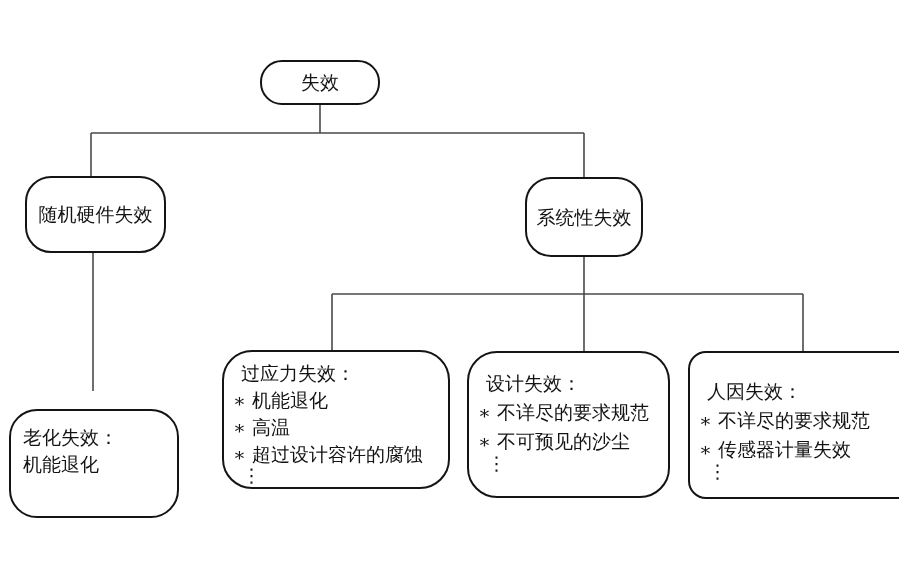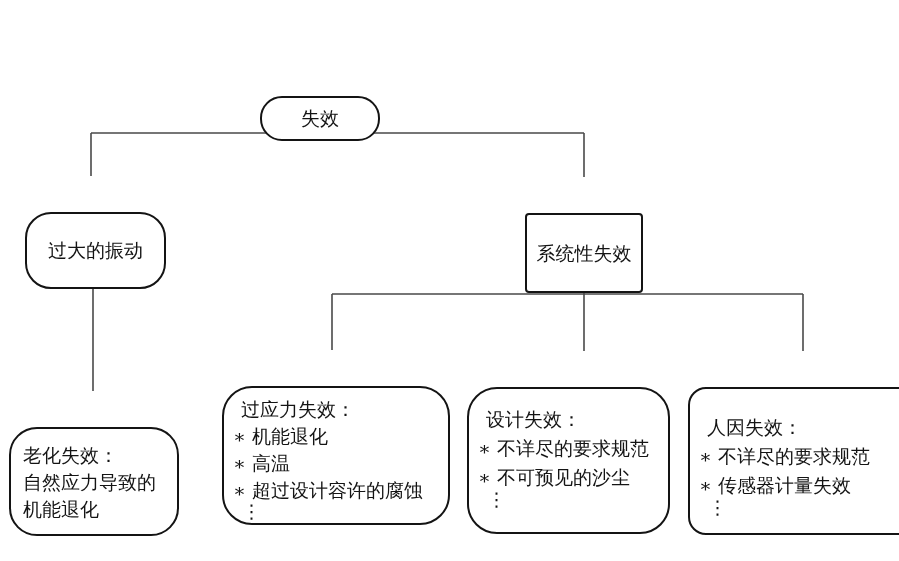--- a/index.html
+++ b/index.html
@@ -21,45 +21,44 @@
     left: 0;
     top: 0;
   }
   .node {
     position: absolute;
     box-sizing: border-box;
     background: #ffffff;
     border: 2.5px solid #141414;
     font-size: 19px;
     line-height: 1;
-    margin-top: 36px;
   }
   .node.center {
     display: flex;
     align-items: center;
     justify-content: center;
     text-align: center;
   }
   .node-root {
     left: 260px; top: 60px;
     width: 120px; height: 45px;
     border-radius: 22px;
   }
   .node-random-hw {
     left: 25px; top: 176px;
     width: 141px; height: 77px;
     border-radius: 26px;
   }
   .node-systematic {
     left: 525px; top: 177px;
     width: 118px; height: 80px;
-    border-radius: 4px;
+    border-radius: 26px;
   }
   .node-aging {
-    left: 9px; top: 391px;
+    left: 9px; top: 409px;
     width: 170px; height: 109px;
     border-radius: 28px;
     padding: 13px 6px 0 12px;
     line-height: 27px;
   }
   .node-overstress {
     left: 222px; top: 350px;
     width: 228px; height: 139px;
     border-radius: 30px;
     padding-top: 8px;
@@ -113,30 +112,29 @@
              M93 252 V391
              M584 257 V351
              M332 294 H803 M332 294 V350 M803 294 V351" fill="none" stroke="#4a4a4a" stroke-width="1.6"></path>
   </svg>
 
   <div class="node center node-root">
     <span>失效</span>
   </div>
 
   <div class="node center node-random-hw">
-    <span>过大的振动</span>
+    <span>随机硬件失效</span>
   </div>
 
   <div class="node center node-systematic">
     <span>系统性失效</span>
   </div>
 
   <div class="node node-aging">
     <div>老化失效：</div>
-    <div>自然应力导致的</div>
     <div>机能退化</div>
   </div>
 
   <div class="node node-overstress">
     <div class="box-title">过应力失效：</div>
     <div class="li"><span class="bullet">∗</span><span>机能退化</span></div>
     <div class="li"><span class="bullet">∗</span><span>高温</span></div>
     <div class="li"><span class="bullet">∗</span><span>超过设计容许的腐蚀</span></div>
     <div class="more">⋮</div>
   </div>

